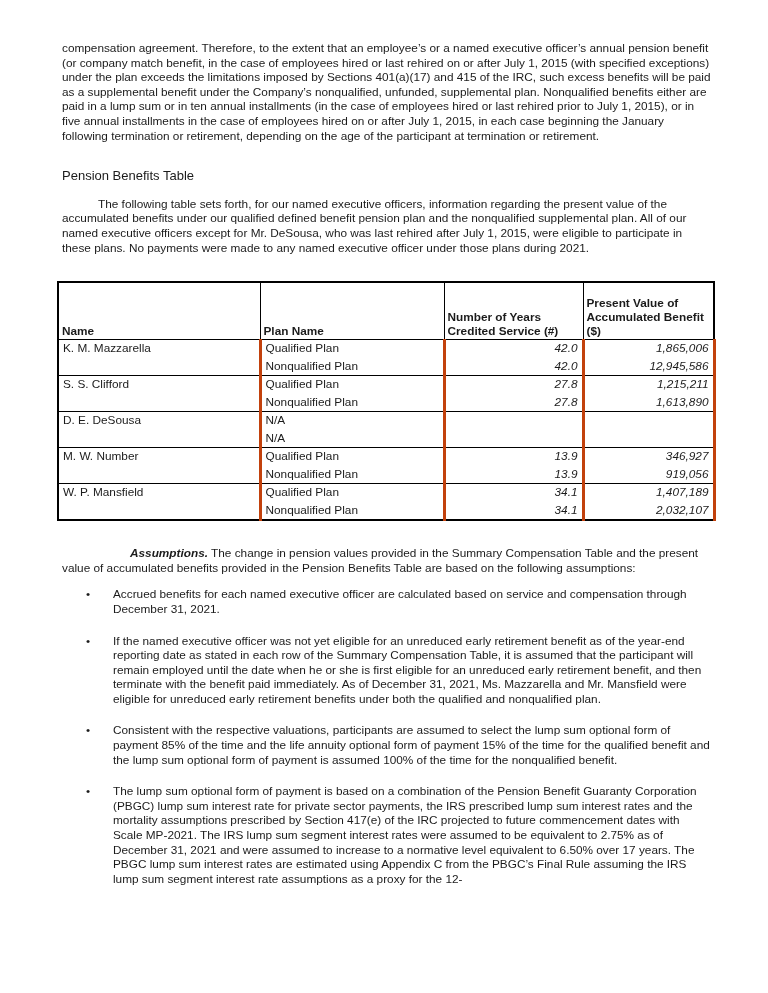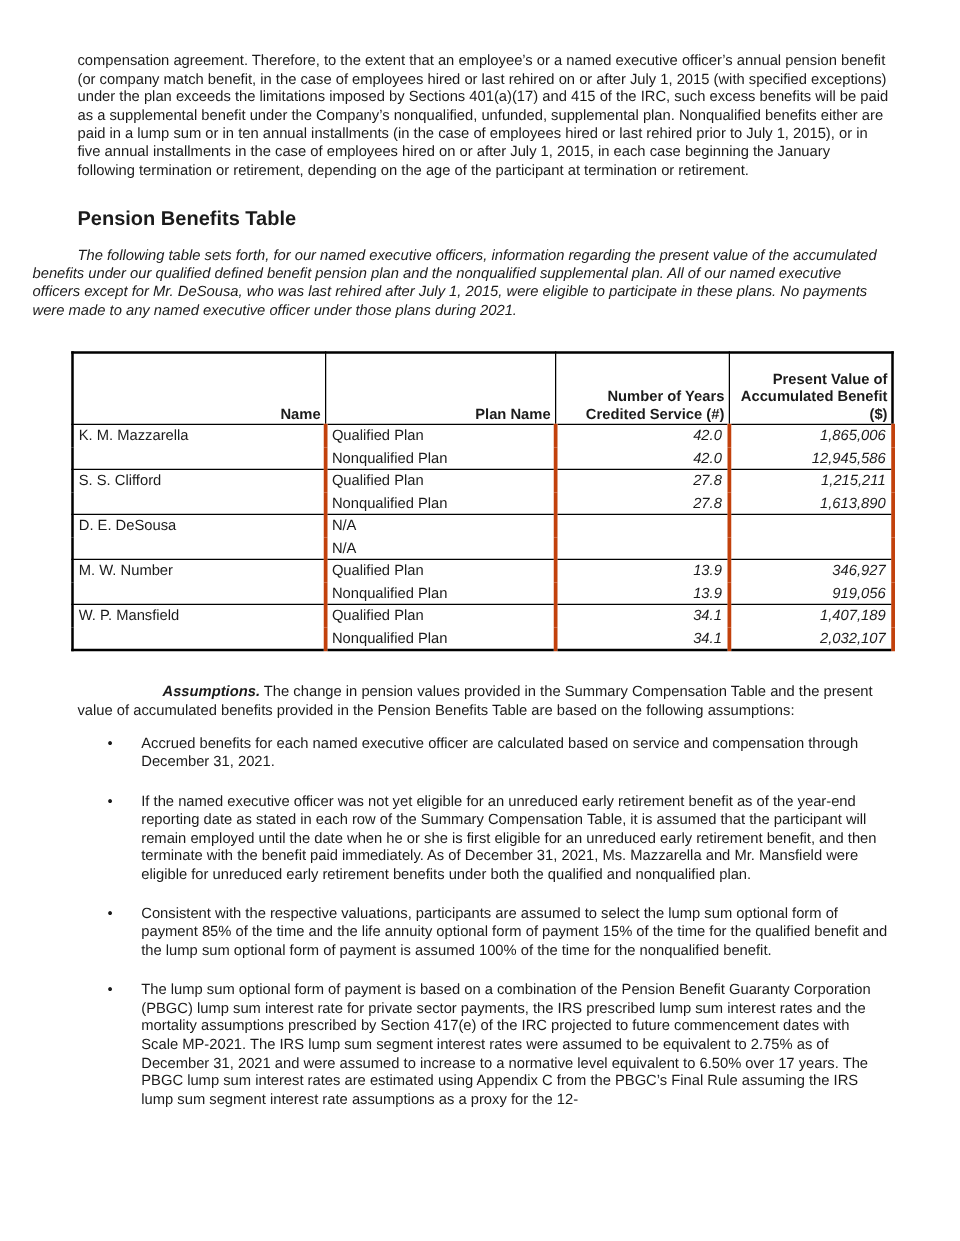--- a/index.html
+++ b/index.html
@@ -11,44 +11,44 @@
     overflow: hidden;
     font-family: "Liberation Sans", "DejaVu Sans", sans-serif;
     font-size: 11.8px;
     line-height: 14.6px;
     color: #1b1b1b;
   }
   p { margin: 0; }
   .intro-para { margin: 41px 56px 0 62px; }
   .section-heading {
     margin: 26px 56px 0 62px;
-    font-size: 16px;
+    font-size: 13px;
     line-height: 14.6px;
-    font-weight: bold;
+    font-weight: normal;
   }
-  .indent-para { margin: 13px 56px 0 26px; text-indent: 36px; font-style: italic; }
+  .indent-para { margin: 13px 56px 0 62px; text-indent: 36px; }
   .assumptions-para { margin: 25px 56px 0 62px; text-indent: 36px; }
   .assumptions-lead { font-weight: bold; font-style: italic; margin-left: 32px; }
 
   table.pbt {
     border-collapse: collapse;
     table-layout: fixed;
     width: 656px;
     margin: 26px 0 0 57px;
     border: 2px solid #000;
     font-size: 11.8px;
   }
   table.pbt col.c-name  { width: 202px; }
   table.pbt col.c-plan  { width: 184px; }
   table.pbt col.c-years { width: 139px; }
   table.pbt col.c-value { width: 131px; }
   table.pbt th {
     border: 1px solid #000;
     vertical-align: bottom;
-    text-align: right;
+    text-align: left;
     font-weight: bold;
     padding: 3px 3px 1px 3px;
     height: 52px;
     line-height: 14px;
   }
   table.pbt td {
     border-left: 1px solid #000;
     border-right: 3px solid #c2410c;
     padding: 0 4px;
     height: 17.5px;

